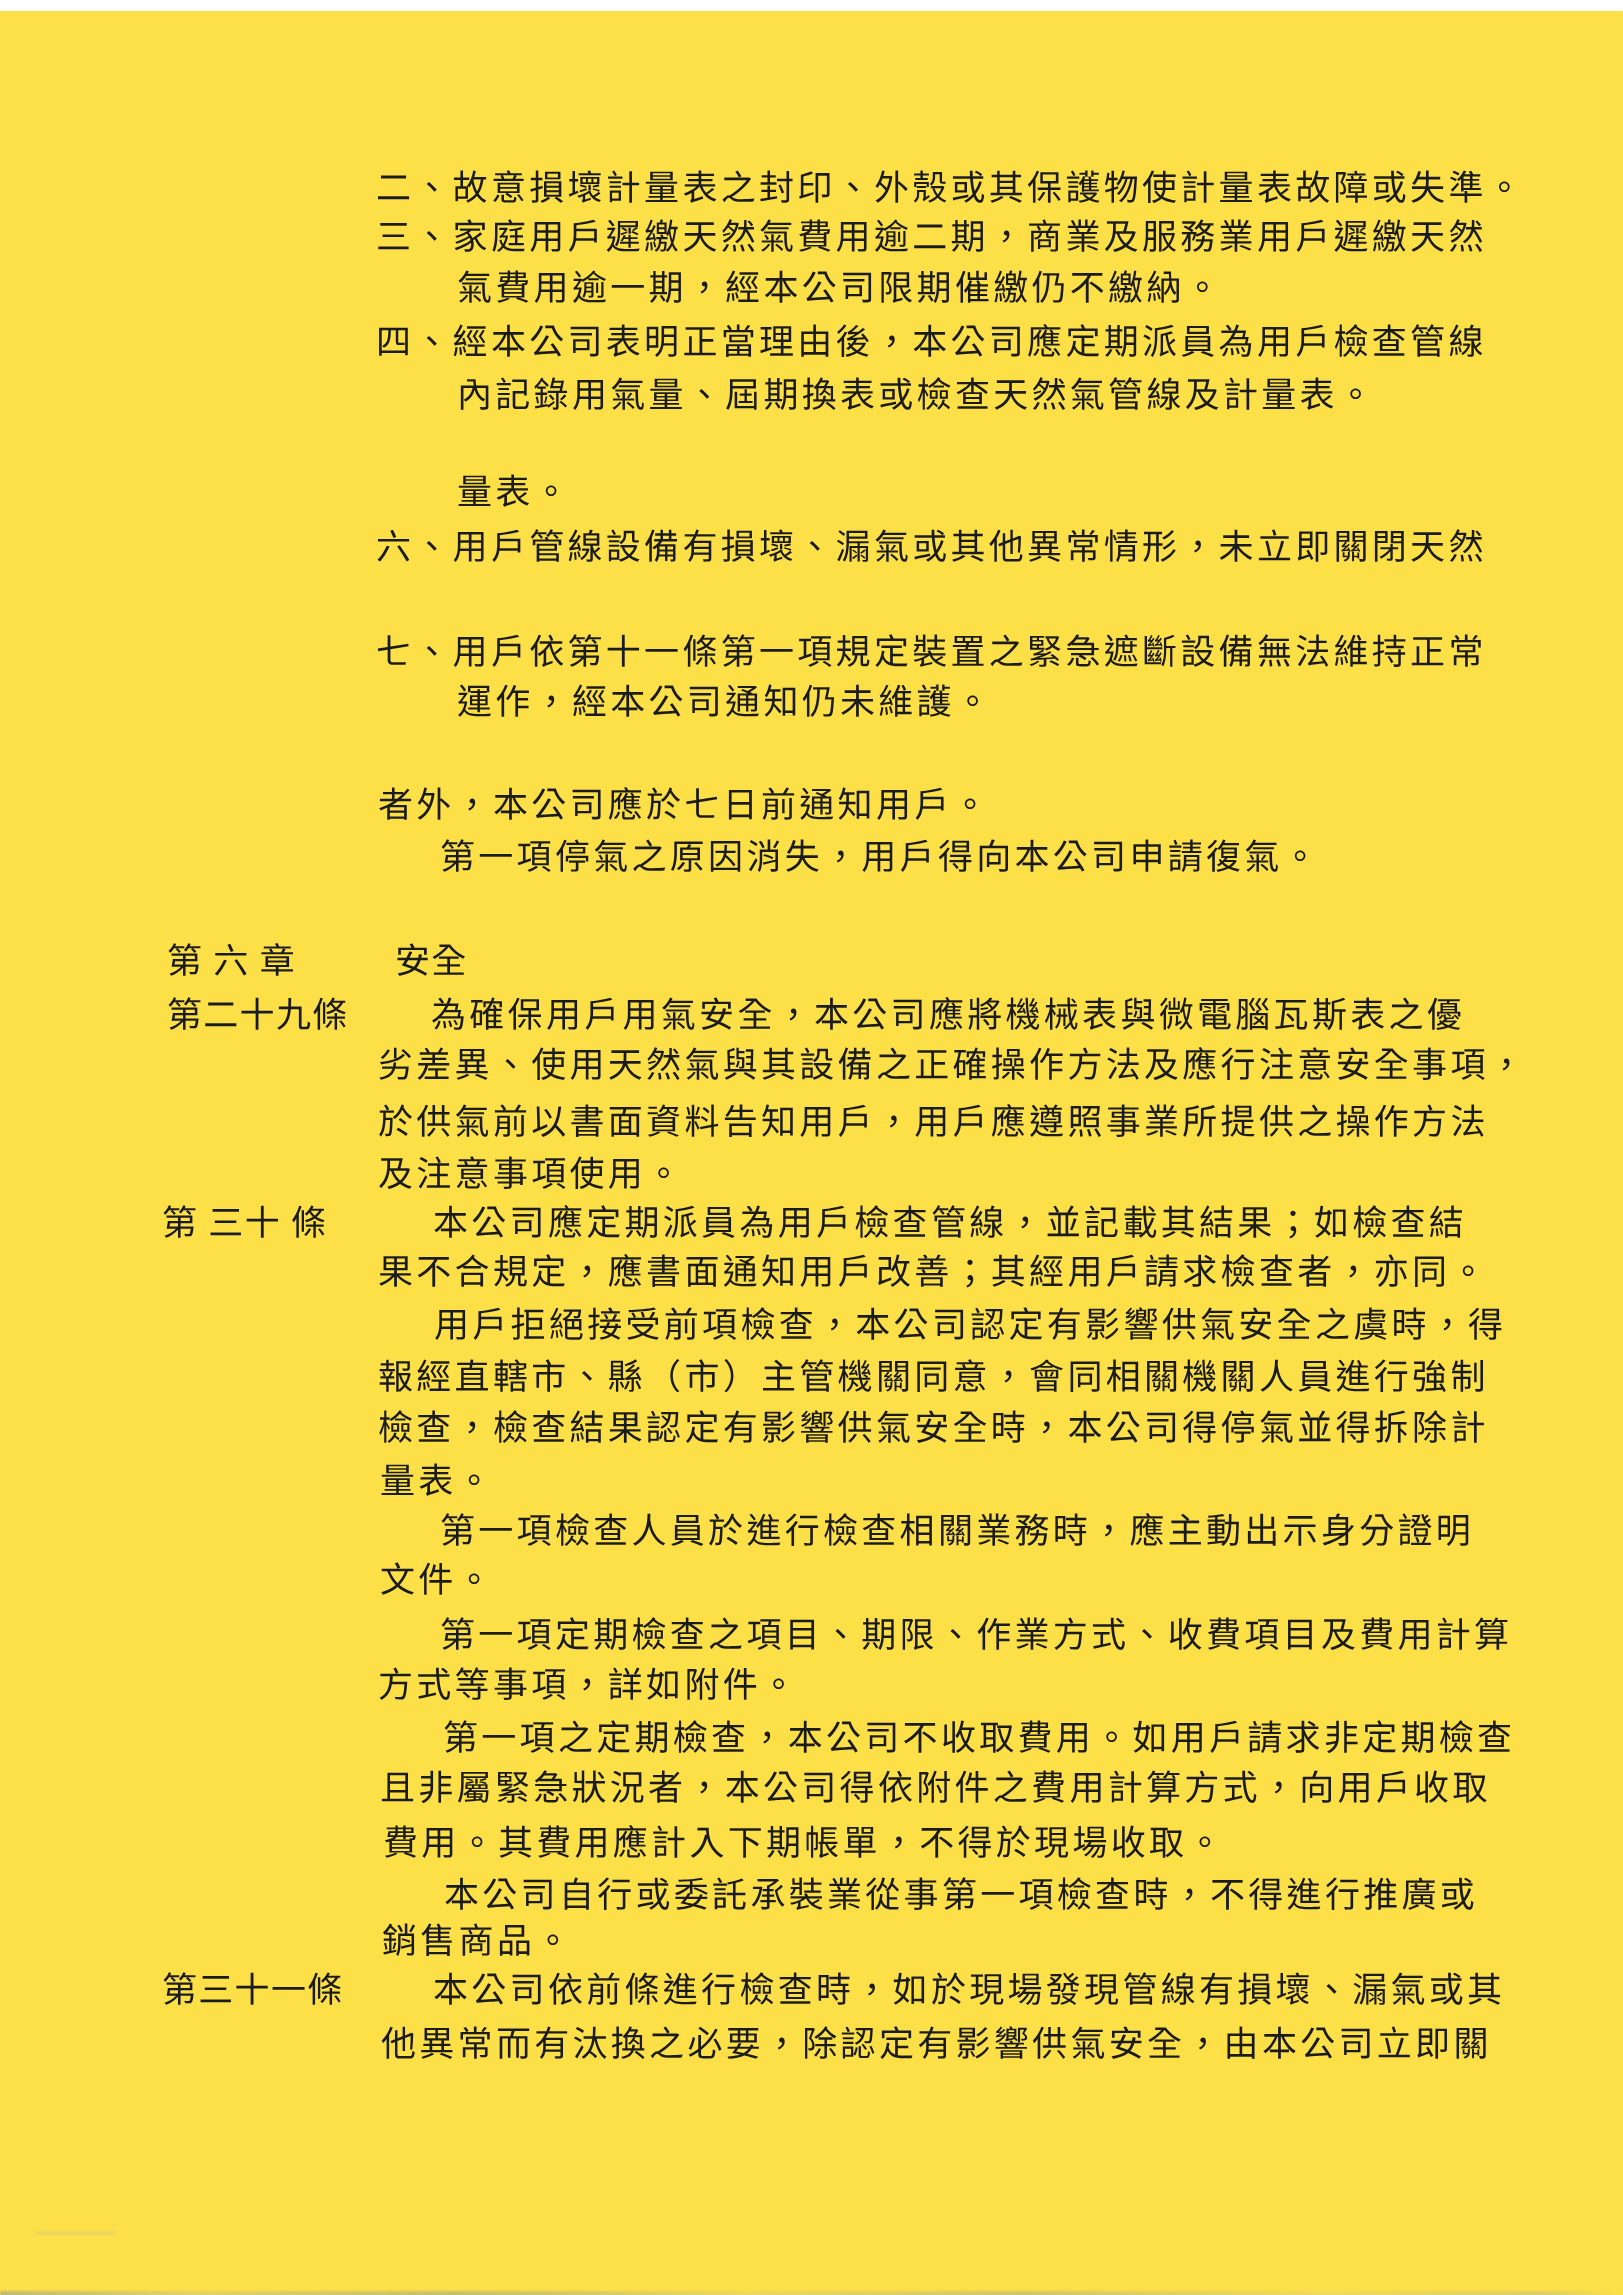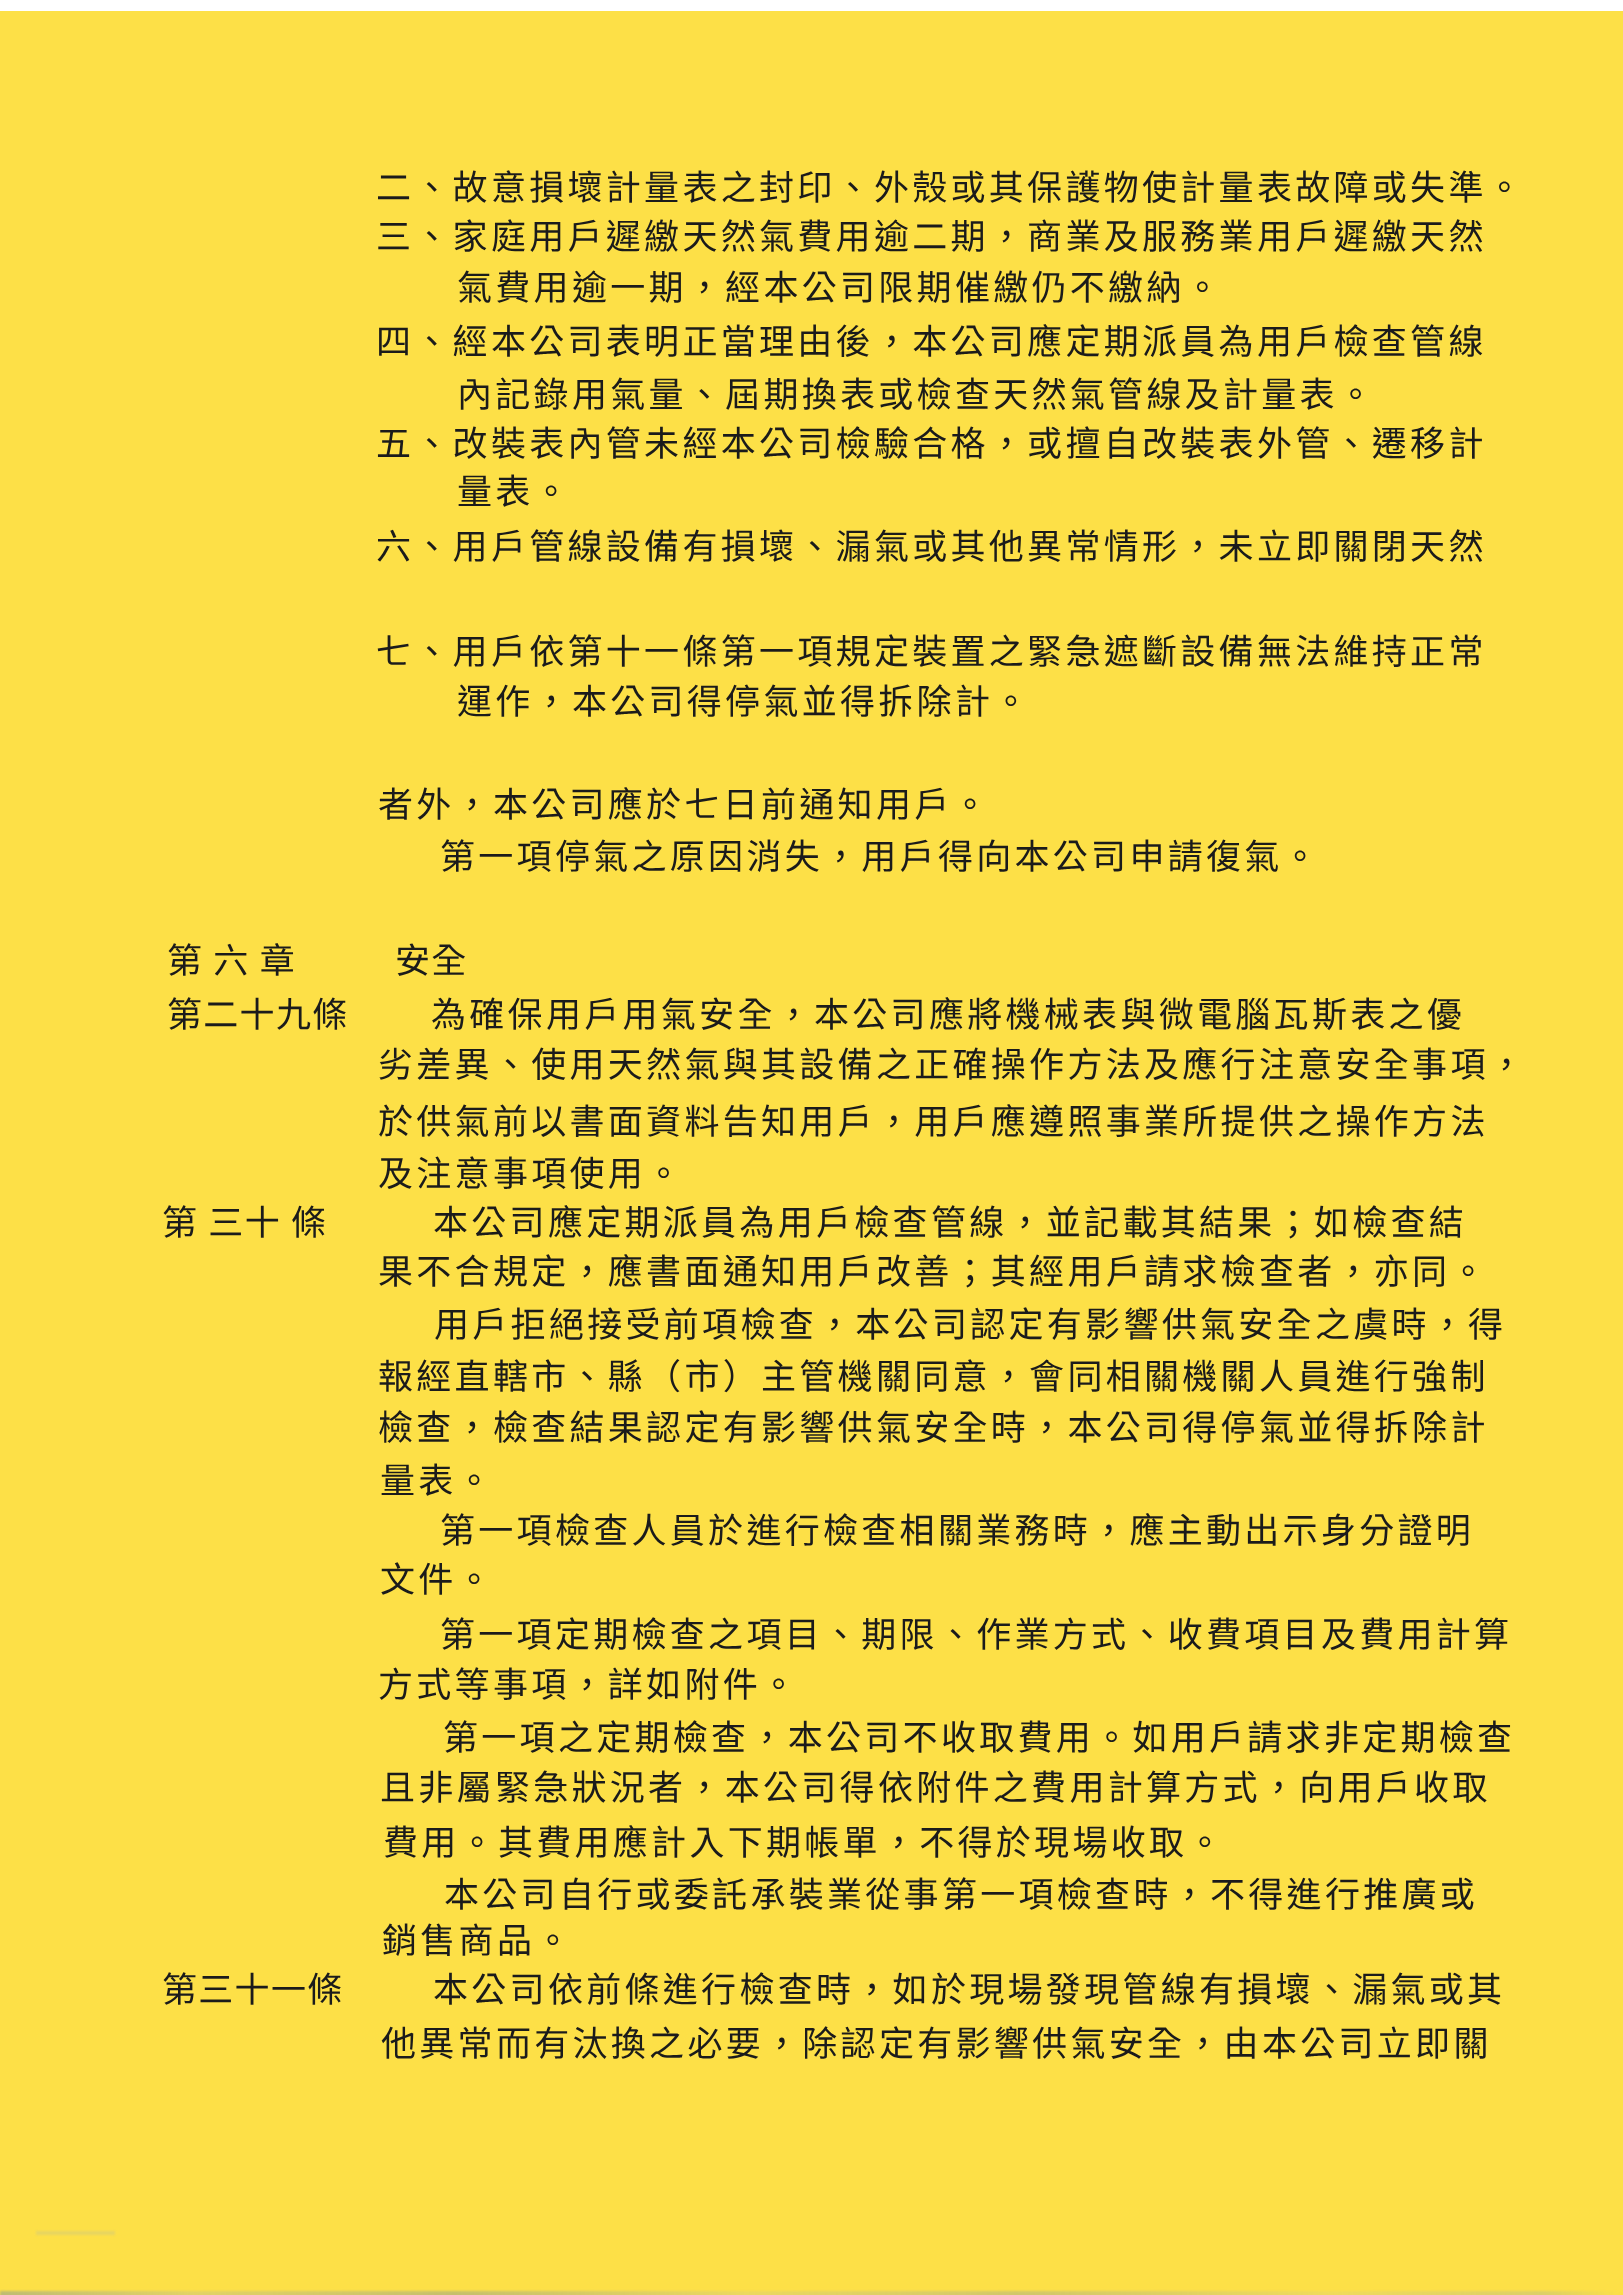--- a/index.html
+++ b/index.html
@@ -58,25 +58,24 @@
 <body>
 
 <div class="page" style="background: #fde047; color: rgb(27, 27, 27); margin-top: 11px;">
   <div class="margin-speck"></div>
   <div class="scan-streak"></div>
 <div class="seg" style="left: 376px; top: 152px;">二、故意損壞計量表之封印、外殼或其保護物使計量表故障或失準。</div>
     <div class="seg" style="left: 376px; top: 201px;">三、家庭用戶遲繳天然氣費用逾二期，商業及服務業用戶遲繳天然</div>
     <div class="seg" style="left: 457px; top: 252px;">氣費用逾一期，經本公司限期催繳仍不繳納。</div>
     <div class="seg" style="left: 376px; top: 306px;">四、經本公司表明正當理由後，本公司應定期派員為用戶檢查管線</div>
     <div class="seg" style="left: 457px; top: 359px;">內記錄用氣量、屆期換表或檢查天然氣管線及計量表。</div>
-    <div class="seg" style="left: 376px; top: 408px;">五、改裝表內管未經本公司檢驗合格，或擅自改裝表外管、遷移計</div>
     <div class="seg" style="left: 457px; top: 456px;">量表。</div>
     <div class="seg" style="left: 376px; top: 511px;">六、用戶管線設備有損壞、漏氣或其他異常情形，未立即關閉天然</div>
     <div class="seg" style="left: 376px; top: 616px;">七、用戶依第十一條第一項規定裝置之緊急遮斷設備無法維持正常</div>
-    <div class="seg" style="left: 457px; top: 666px;">運作，本公司得停氣並得拆除計。</div>
+    <div class="seg" style="left: 457px; top: 666px;">運作，經本公司通知仍未維護。</div>
     <div class="seg" style="left: 378px; top: 769px;">者外，本公司應於七日前通知用戶。</div>
     <div class="seg" style="left: 440px; top: 821px;">第一項停氣之原因消失，用戶得向本公司申請復氣。</div>
     <div class="seg label" style="left: 167px; top: 925px;">第 六 章</div>
     <div class="seg label" style="left: 395px; top: 925px;">安全</div>
     <div class="seg label" style="left: 167px; top: 979px;">第二十九條</div>
     <div class="seg" style="left: 431px; top: 979px;">為確保用戶用氣安全，本公司應將機械表與微電腦瓦斯表之優</div>
     <div class="seg" style="left: 378px; top: 1029px;">劣差異、使用天然氣與其設備之正確操作方法及應行注意安全事項，</div>
     <div class="seg" style="left: 378px; top: 1086px;">於供氣前以書面資料告知用戶，用戶應遵照事業所提供之操作方法</div>
     <div class="seg" style="left: 378px; top: 1138px;">及注意事項使用。</div>
     <div class="seg label" style="left: 162px; top: 1187px;">第 三十 條</div>

